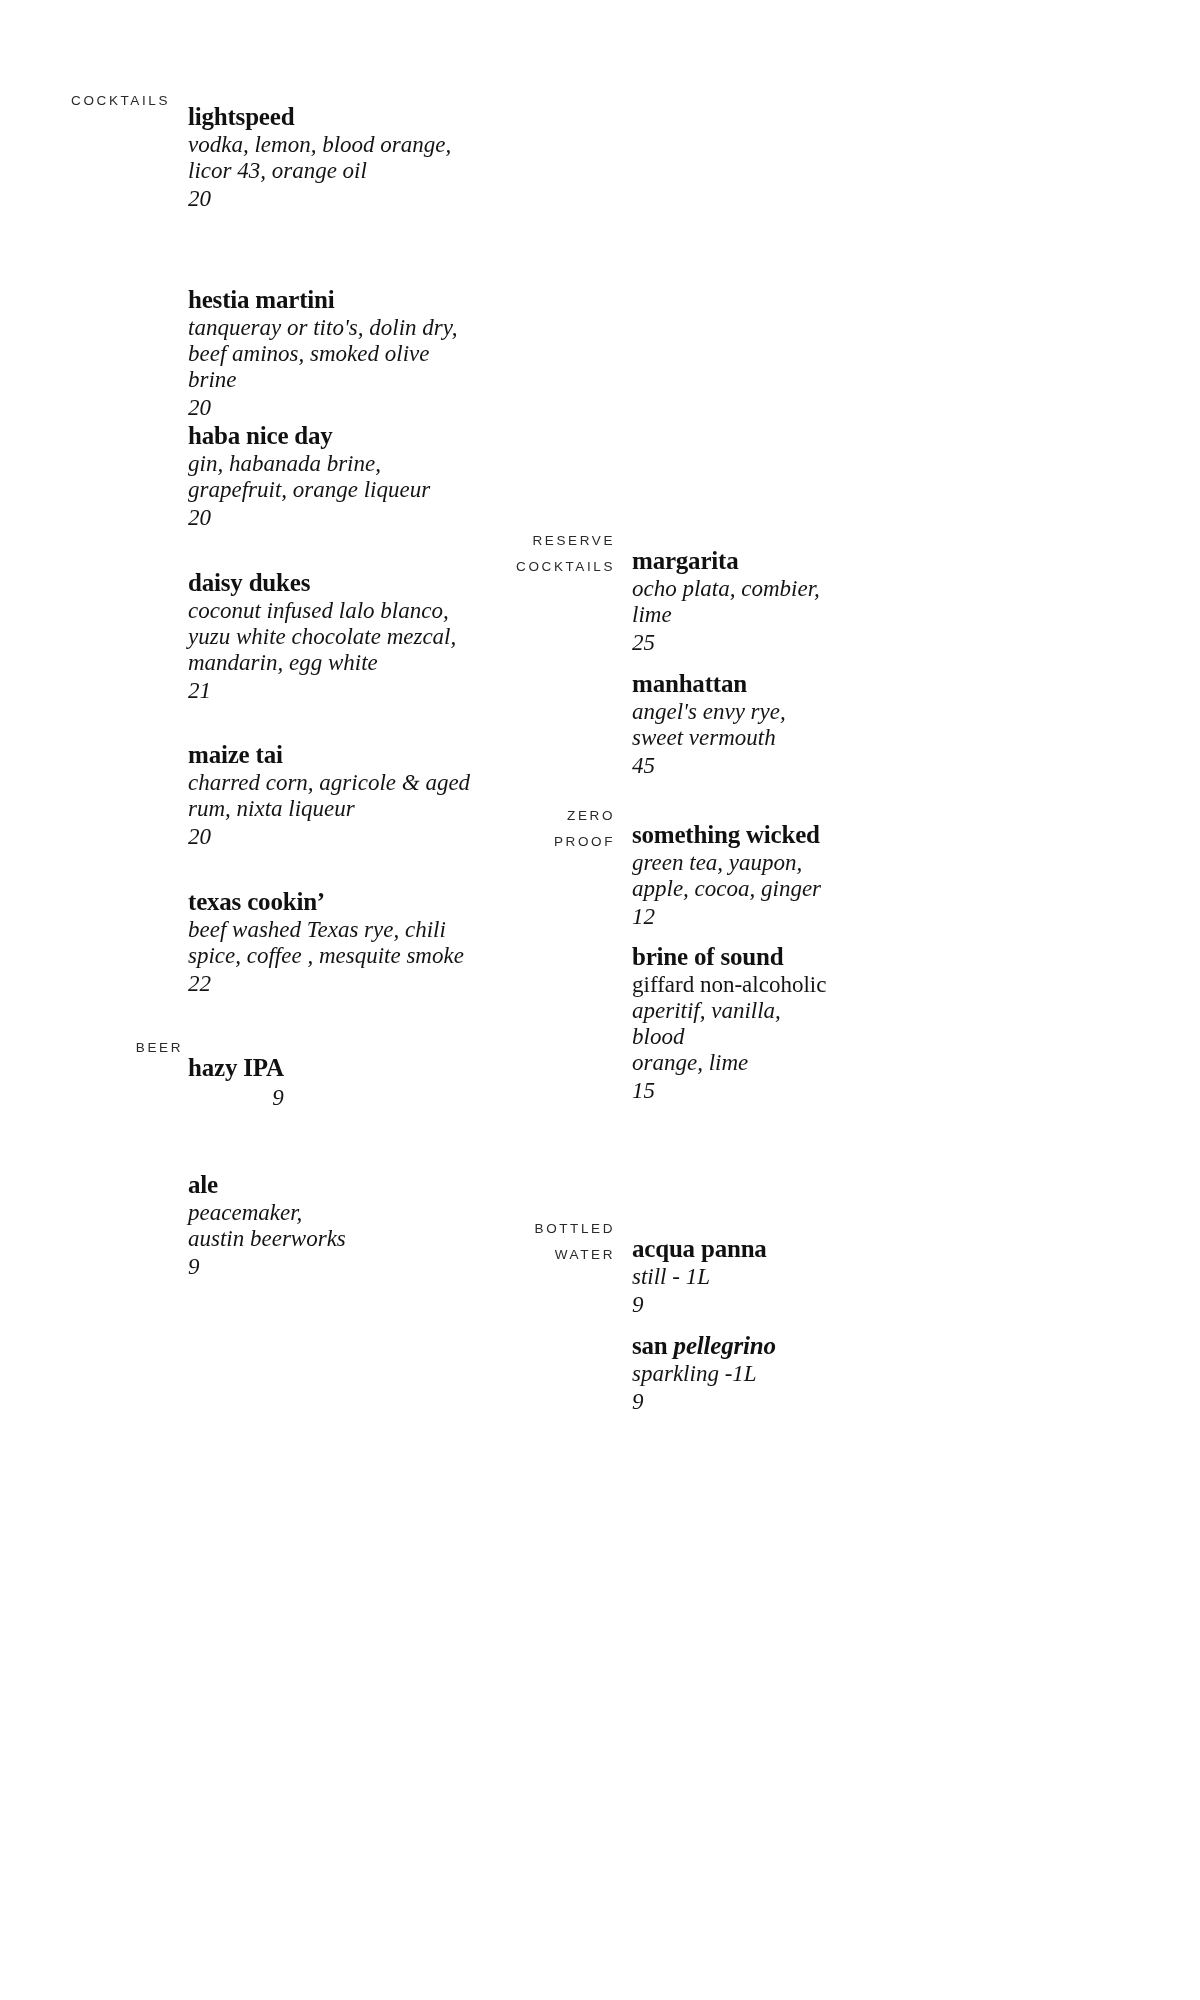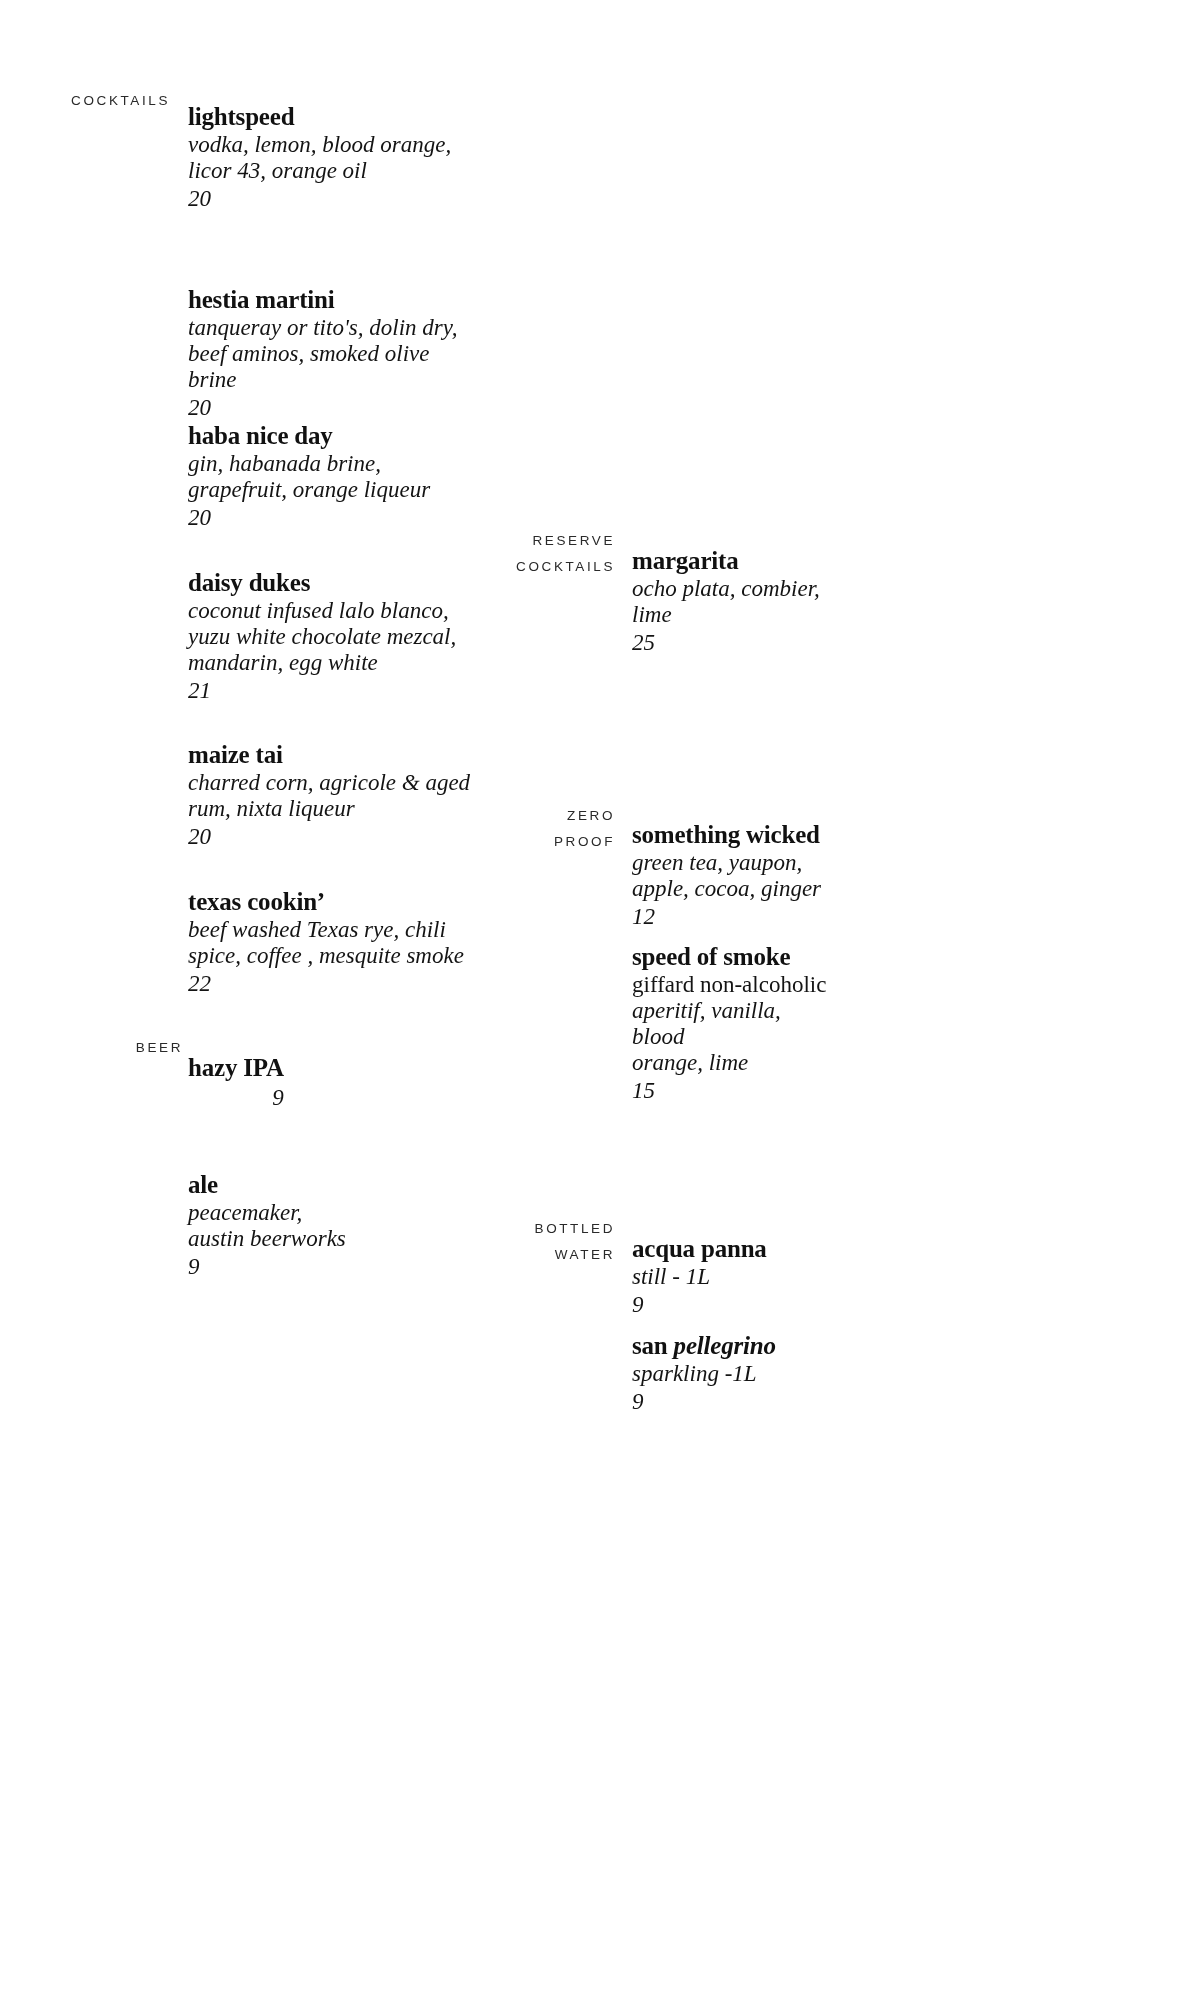--- a/index.html
+++ b/index.html
@@ -140,33 +140,39 @@
   <div class="section-label" style="left:420px; top:528px; width:195px;">RESERVE
 COCKTAILS</div>
 
   <div class="menu-item" style="left:632px; top:546px;">
     <div class="item-name">margarita</div>
     <div class="item-desc">ocho plata, combier,
 lime</div>
     <div class="item-price">25</div>
   </div>
 
+  <div class="menu-item" style="left:632px; top:669px;">
+    <div class="item-name">manhattan</div>
+    <div class="item-desc">angel's envy rye,
+sweet vermouth</div>
+    <div class="item-price">45</div>
+  </div>
 
   <div class="section-label" style="left:440px; top:803px; width:175px;">ZERO
 PROOF</div>
 
   <div class="menu-item" style="left:632px; top:820px;">
     <div class="item-name">something wicked</div>
     <div class="item-desc">green tea, yaupon,
 apple, cocoa, ginger</div>
     <div class="item-price">12</div>
   </div>
 
   <div class="menu-item" style="left:632px; top:942px;">
-    <div class="item-name">speed of smoke</div>
+    <div class="item-name">brine of sound</div>
     <div class="item-desc roman-first">giffard non-alcoholic
 aperitif, vanilla, blood
 orange, lime</div>
     <div class="item-price">15</div>
   </div>
 
   <div class="section-label" style="left:420px; top:1216px; width:195px;">BOTTLED
 WATER</div>
 
   <div class="menu-item" style="left:632px; top:1234px;">

